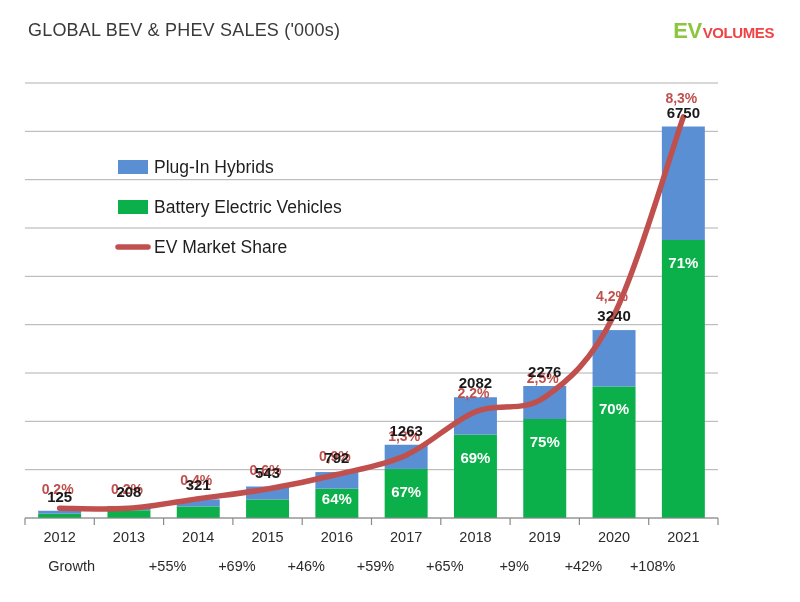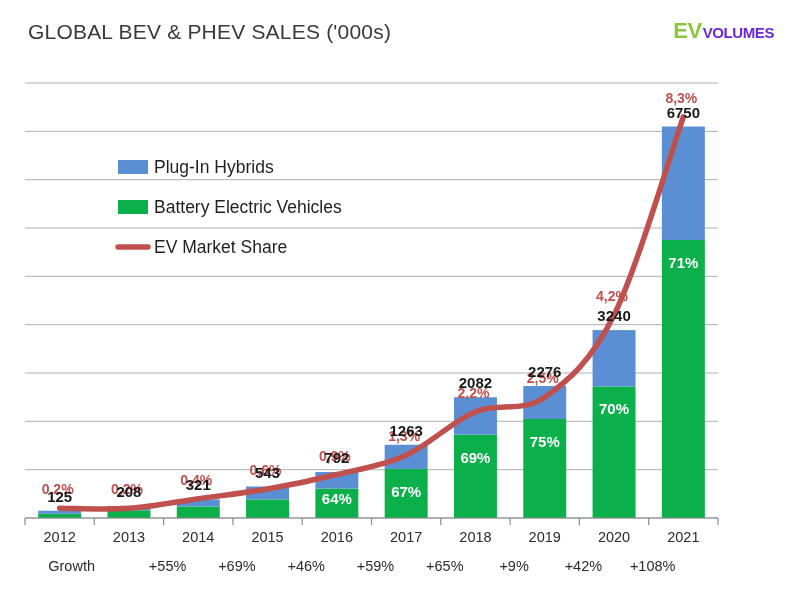--- a/index.html
+++ b/index.html
@@ -11,42 +11,42 @@
     overflow: hidden;
   }
   #page {
     position: relative;
     width: 800px; height: 602px;
     background: #ffffff;
   }
   #chart-title {
     position: absolute;
     left: 28px; top: 20px;
-    font-size: 21px;
+    font-size: 18px;
     color: #3a3a3a;
     letter-spacing: 0.2px;
     white-space: nowrap;
   }
   #brand-logo {
     position: absolute;
     right: 26px; top: 18px;
     display: flex;
     align-items: baseline;
     gap: 1px;
   }
   #brand-ev {
     font-size: 22px;
     font-weight: bold;
     color: #8CC63F;
     letter-spacing: -0.5px;
   }
   #brand-volumes {
     font-size: 15px;
     font-weight: bold;
-    color: #6d28d9;
+    color: #ef4444;
     letter-spacing: -0.4px;
   }
   svg#chart-canvas {
     position: absolute;
     left: 0; top: 0;
     width: 800px; height: 602px;
   }
   .gridline { stroke: #b0b0b0; stroke-width: 1; }
   .axis-line { stroke: #8a8a8a; stroke-width: 1.2; }
   .tick-mark { stroke: #8a8a8a; stroke-width: 1.2; }

